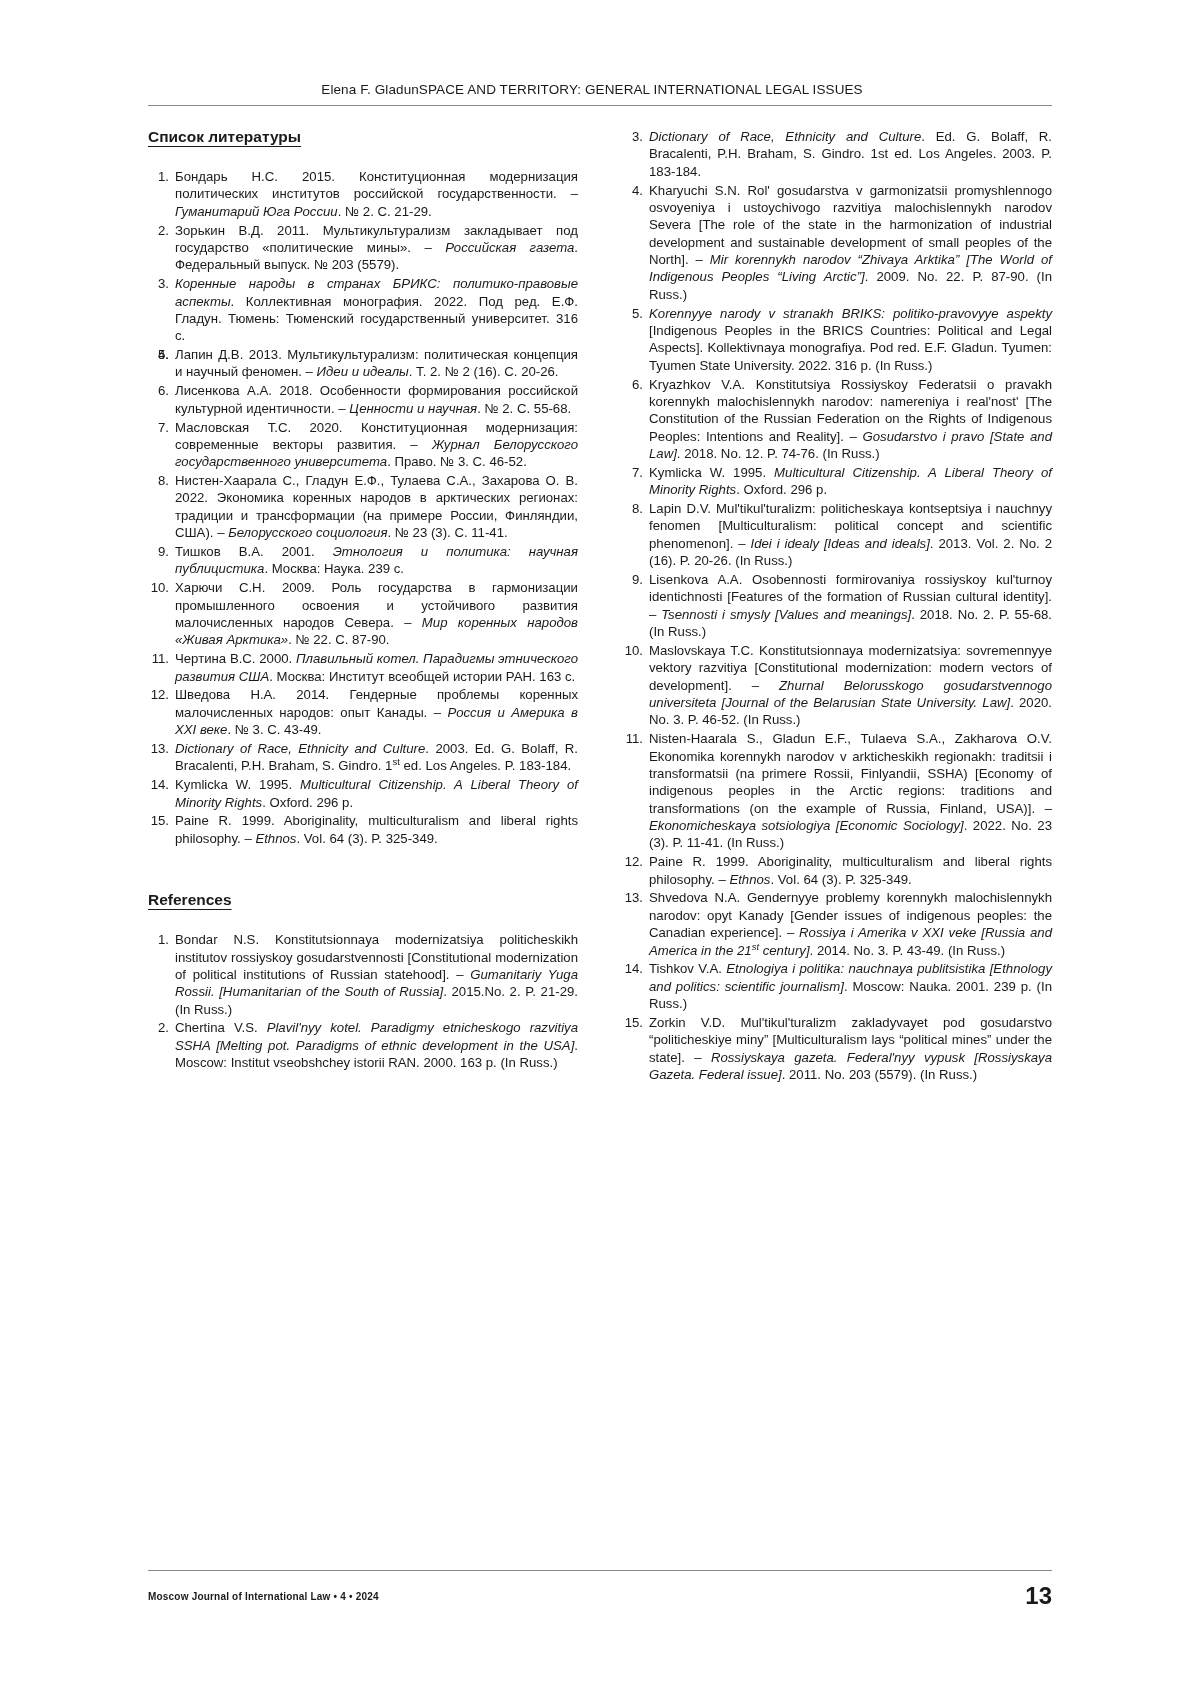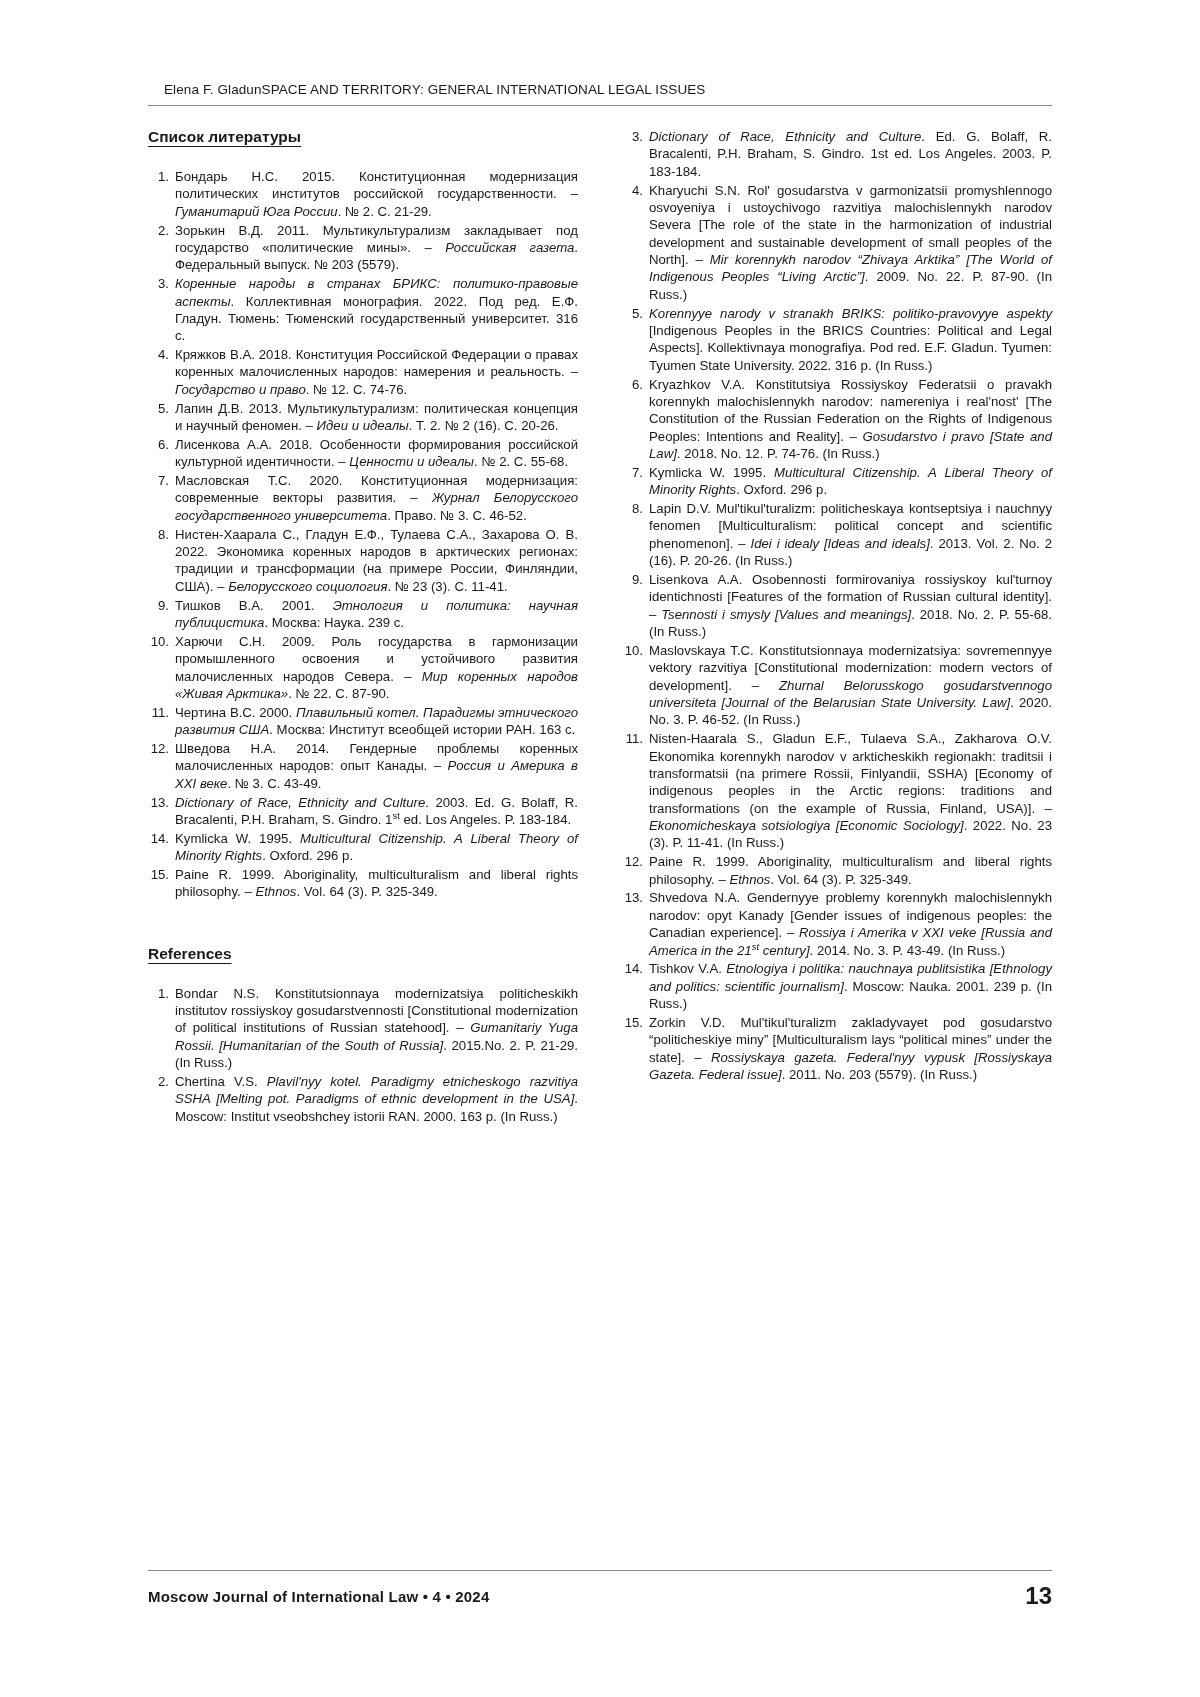--- a/index.html
+++ b/index.html
@@ -17,25 +17,25 @@
   }
   .page {
     position: absolute;
     left: 0; top: 0;
     width: 1200px;
     height: 1697px;
   }
   
   .runhead {
     position: absolute;
-    left: 164px;
+    left: 140px;
     top: 82px;
     width: 904px;
     display: flex;
-    justify-content: flex-start;
+    justify-content: center;
     align-items: baseline;
     font-size: 13.5px;
     letter-spacing: 0.1px;
   }
   .runhead .author { font-size: 13.5px; }
   .runhead .section { font-size: 13.5px; }
   .runhead-rule {
     position: absolute;
     left: 148px;
     top: 105px;
@@ -100,21 +100,21 @@
   .footer {
     position: absolute;
     left: 148px;
     top: 1582px;
     width: 904px;
     display: flex;
     justify-content: space-between;
     align-items: center;
   }
   .footer .journal {
-    font-size: 15px;
+    font-size: 10px;
     font-weight: bold;
     letter-spacing: 0.2px;
   }
   .footer .pageno {
     font-size: 24px;
     font-weight: bold;
   }
 </style>
 </head>
 <body>
@@ -128,23 +128,23 @@
   <div class="runhead-rule"></div>
 
   <div class="columns">
 
     <div class="col">
       <h2 class="heading">Список литературы</h2>
       <ol class="reflist" id="list-ru">
           <li><span class="num">1.</span><span class="body">Бондарь Н.С. 2015. Конституционная модернизация политических институтов российской государственности. – <i>Гуманитарий Юга России</i>. № 2. С. 21-29.</span></li>
           <li><span class="num">2.</span><span class="body">Зорькин В.Д. 2011. Мультикультурализм закладывает под государство «политические мины». – <i>Российская газета</i>. Федеральный выпуск. № 203 (5579).</span></li>
           <li><span class="num">3.</span><span class="body"><i>Коренные народы в странах БРИКС: политико-правовые аспекты</i>. Коллективная монография. 2022. Под ред. Е.Ф. Гладун. Тюмень: Тюменский государственный университет. 316 с.</span></li>
-          <li><span class="num">4.</span><span class="body">Кряжков В.А. 2018. Конституция Российской Федерации о правах коренных малочисленных народов: намерения и реальность. – <i>Государство и право</i>. № 12. С. 74-76.</span></li>
+          <li><span class="num">4.</span></li>
           <li><span class="num">5.</span><span class="body">Лапин Д.В. 2013. Мультикультурализм: политическая концепция и научный феномен. – <i>Идеи и идеалы</i>. Т. 2. № 2 (16). С. 20-26.</span></li>
-          <li><span class="num">6.</span><span class="body">Лисенкова А.А. 2018. Особенности формирования российской культурной идентичности. – <i>Ценности и идеалы</i>. № 2. С. 55-68.</span></li>
+          <li><span class="num">6.</span><span class="body">Лисенкова А.А. 2018. Особенности формирования российской культурной идентичности. – <i>Ценности и научная</i>. № 2. С. 55-68.</span></li>
           <li><span class="num">7.</span><span class="body">Масловская Т.С. 2020. Конституционная модернизация: современные векторы развития. – <i>Журнал Белорусского государственного университета</i>. Право. № 3. С. 46-52.</span></li>
           <li><span class="num">8.</span><span class="body">Нистен-Хаарала С., Гладун Е.Ф., Тулаева С.А., Захарова О. В. 2022. Экономика коренных народов в арктических регионах: традиции и трансформации (на примере России, Финляндии, США). – <i>Белорусского социология</i>. № 23 (3). С. 11-41.</span></li>
           <li><span class="num">9.</span><span class="body">Тишков В.А. 2001. <i>Этнология и политика: научная публицистика</i>. Москва: Наука. 239 с.</span></li>
           <li><span class="num">10.</span><span class="body">Харючи С.Н. 2009. Роль государства в гармонизации промышленного освоения и устойчивого развития малочисленных народов Севера. – <i>Мир коренных народов «Живая Арктика»</i>. № 22. С. 87-90.</span></li>
           <li><span class="num">11.</span><span class="body">Чертина В.С. 2000. <i>Плавильный котел. Парадигмы этнического развития США</i>. Москва: Институт всеобщей истории РАН. 163 с.</span></li>
           <li><span class="num">12.</span><span class="body">Шведова Н.А. 2014. Гендерные проблемы коренных малочисленных народов: опыт Канады. – <i>Россия и Америка в XXI веке</i>. № 3. С. 43-49.</span></li>
           <li><span class="num">13.</span><span class="body"><i>Dictionary of Race, Ethnicity and Culture</i>. 2003. Ed. G. Bolaff, R. Bracalenti, P.H. Braham, S. Gindro. 1<sup>st</sup> ed. Los Angeles. P. 183-184.</span></li>
           <li><span class="num">14.</span><span class="body">Kymlicka W. 1995. <i>Multicultural Citizenship. A Liberal Theory of Minority Rights</i>. Oxford. 296 p.</span></li>
           <li><span class="num">15.</span><span class="body">Paine R. 1999. Aboriginality, multiculturalism and liberal rights philosophy. – <i>Ethnos</i>. Vol. 64 (3). P. 325-349.</span></li>
         </ol>

